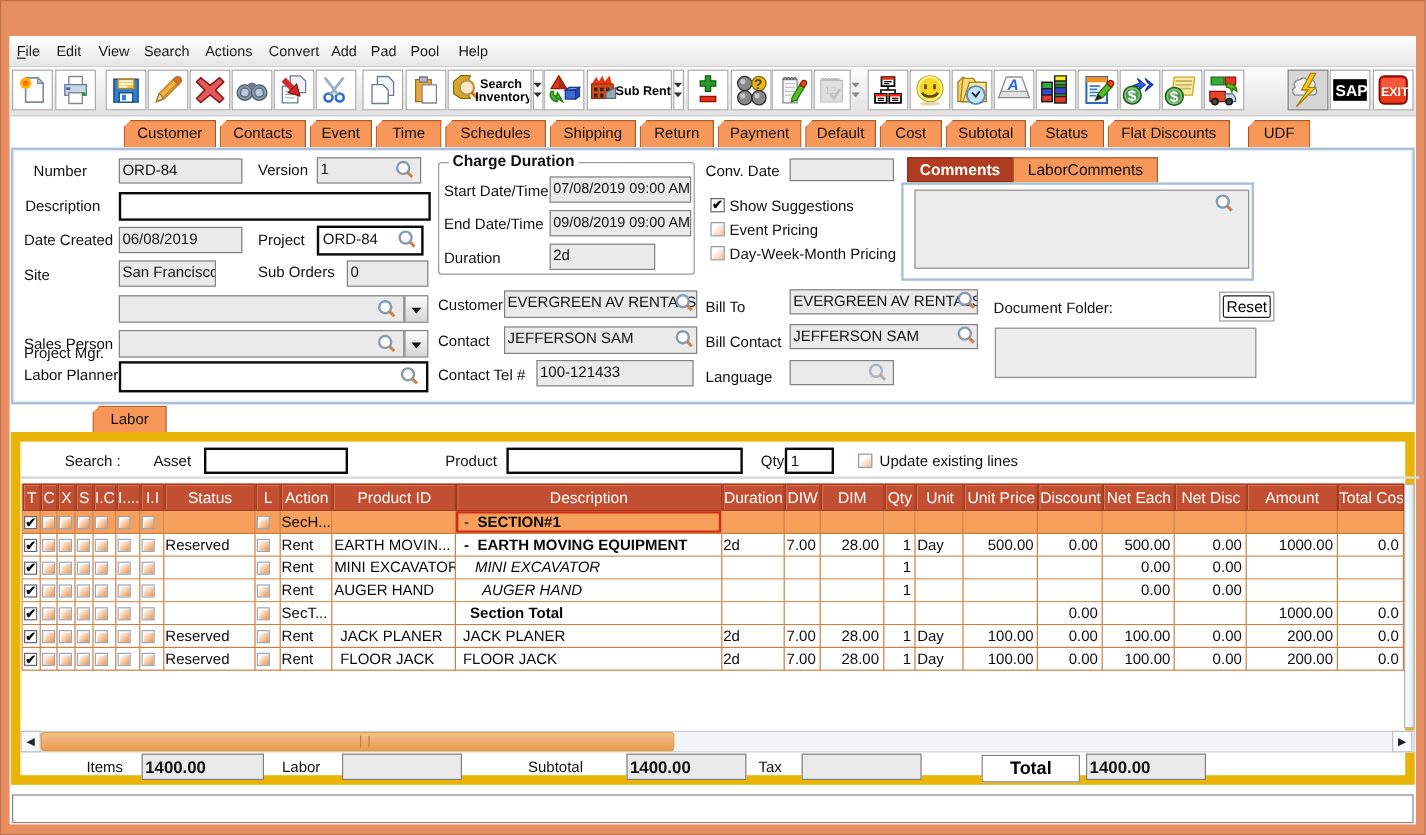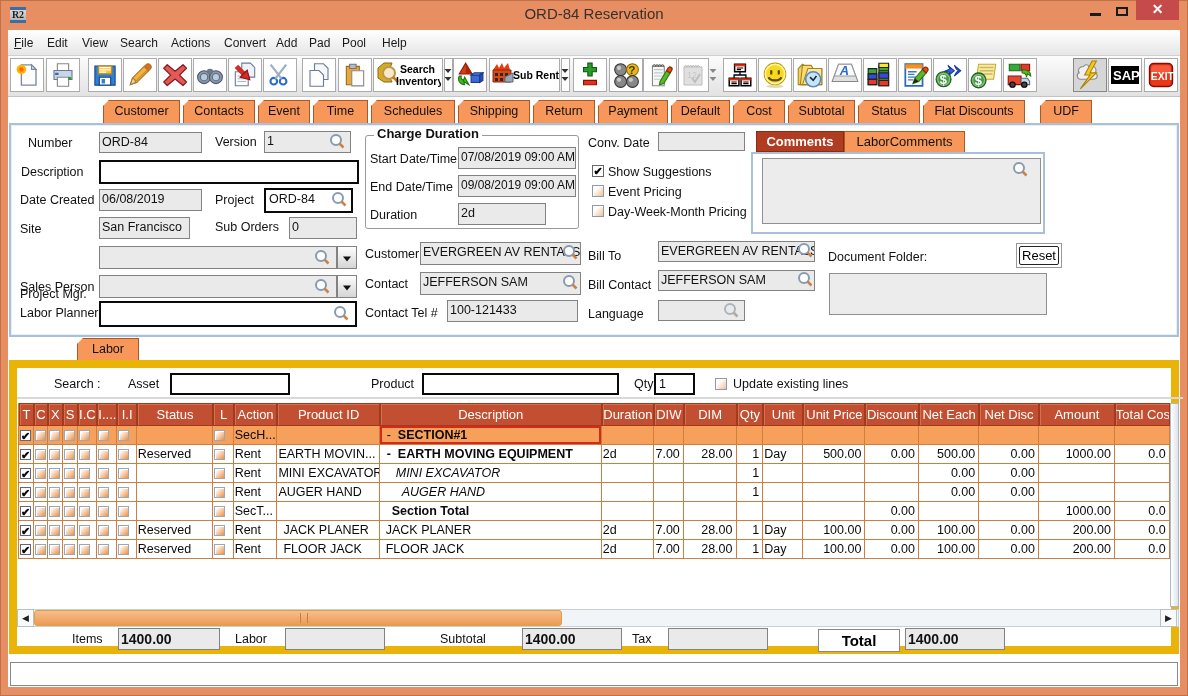--- a/index.html
+++ b/index.html
@@ -28,27 +28,20 @@
 .inpw{position:absolute;background:#fff;border:2px solid #0a0a0a;font-size:12.5px;color:#111;line-height:18px;padding-left:3px;}
 .gb{position:absolute;border:1px solid #9a9a9a;border-radius:3px;}
 .gbt{position:absolute;font-size:13px;font-weight:bold;color:#111;background:#fff;padding:0 3px;white-space:nowrap;}
 .cb{position:absolute;width:12px;height:12px;border:1px solid #8e9aa8;background:linear-gradient(135deg,#ffffff 30%,#F5C49A 95%);box-shadow:inset 1px 1px 0 #fff;}
 .cbw{position:absolute;width:12px;height:12px;border:1px solid #666;background:#fff;color:#000;font-size:11px;font-weight:bold;line-height:11px;text-align:center;}
 .ddb{position:absolute;width:20px;background:linear-gradient(#fdfdfd,#d5d5d5);border:1px solid #828282;}
 .ddb:after{content:"";position:absolute;left:50%;top:50%;transform:translate(-50%,-30%);border-left:4px solid transparent;border-right:4px solid transparent;border-top:5px solid #111;}
 </style></head>
 <body>
 <div id="win">
-<div id="titlebar">
- <div id="appicon">R2</div>
- <div id="title">ORD-84 Reservation</div>
- <div id="minbtn"></div>
-      <div id="maxbtn"></div>
-      <div id="closebtn">✕</div>
-</div>
 <div id="content">
 <div id="menubar">
  <span class="mi" style="left:6px;"><u>F</u>ile</span>
  <span class="mi" style="left:39px;">Edit</span>
  <span class="mi" style="left:74px;">View</span>
  <span class="mi" style="left:112px;">Search</span>
  <span class="mi" style="left:163px;">Actions</span>
  <span class="mi" style="left:216px;">Convert</span>
  <span class="mi" style="left:268px;">Add</span>
  <span class="mi" style="left:301px;">Pad</span>
@@ -361,21 +354,21 @@
  <div class="inpw" style="left:88px;top:35px;width:260px;height:24px;"></div>
  <div class="lbl" style="left:9px;top:68px;">Date Created</div>
  <div class="inp" style="left:88px;top:64px;width:103px;height:22px;">06/08/2019</div>
  <div class="lbl" style="left:204px;top:68px;">Project</div>
  <div class="inpw" style="left:253px;top:63px;width:89px;height:25px;">ORD-84</div>
  <svg class="abs" style="left:320px;top:66px;" width="17" height="17">
           <circle cx="7" cy="7" r="5" fill="#fdfeff" stroke="#8a9ab0" stroke-width="2"></circle>
           <path d="M10.5 10.5l4 4" stroke="#c8824a" stroke-width="2.5"></path>
         </svg>
  <div class="lbl" style="left:9px;top:97px;">Site</div>
- <div class="inp" style="left:88px;top:92px;width:91px;height:22px;">San Francisco</div>
+ <div class="inp" style="left:88px;top:92px;width:81px;height:22px;">San Francisco</div>
  <div class="lbl" style="left:204px;top:95px;">Sub Orders</div>
  <div class="inp" style="left:278px;top:92px;width:68px;height:22px;">0</div>
  <div class="lbl" style="left:9px;top:126px;margin-top:36px;">Project Mgr.</div>
  <div class="inp" style="left:88px;top:121px;width:238px;height:23px;"></div>
  <svg class="abs" style="left:303px;top:124px;" width="17" height="17">
           <circle cx="7" cy="7" r="5" fill="#fdfeff" stroke="#8a9ab0" stroke-width="2"></circle>
           <path d="M10.5 10.5l4 4" stroke="#c8824a" stroke-width="2.5"></path>
         </svg>
  <div class="ddb" style="left:326px;top:121px;height:23px;"></div>
  <div class="lbl" style="left:9px;top:155px;">Sales Person</div>

